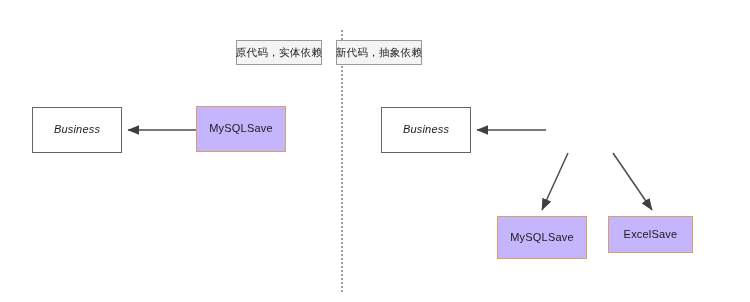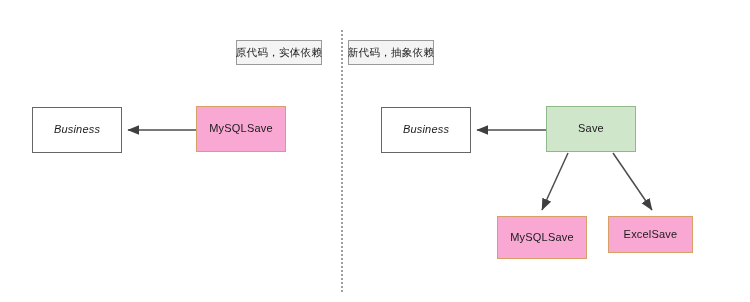--- a/index.html
+++ b/index.html
@@ -28,21 +28,21 @@
     color: #1a1a1a;
     line-height: 1.25;
     letter-spacing: 0.2px;
   }
   .node-plain {
     background: #ffffff;
     border: 1.6px solid #666666;
     font-style: italic;
   }
   .node-orange {
-    background: #f9a8d4;
+    background: #c4b5fd;
     border: 1.4px solid #d6a068;
   }
   .node-green {
     background: #cfe6cb;
     border: 1.4px solid #8fb98a;
   }
   .label-box {
     position: absolute;
     box-sizing: border-box;
     display: flex;
@@ -87,27 +87,26 @@
 
     <line x1="568" y1="153" x2="542" y2="210" stroke="#4d4d4d" stroke-width="1.5" marker-end="url(#arrowhead)"></line>
 
     <line x1="613" y1="153" x2="652" y2="210" stroke="#4d4d4d" stroke-width="1.5" marker-end="url(#arrowhead)"></line>
   </svg>
 
   <div class="divider" style="left:341px; top:30px; height:262px;"></div>
 
   <div class="label-box" style="left:236px; top:40px; width:86px; height:25px;">原代码，实体依赖</div>
 
-  <div class="label-box" style="left:348px; top:40px; width:86px; height:25px;">新代码，抽象依赖</div>
+  <div class="label-box" style="left:336px; top:40px; width:86px; height:25px;">新代码，抽象依赖</div>
 
   <div class="node node-plain" style="left:32px; top:107px; width:90px; height:46px;">Business</div>
 
   <div class="node node-orange" style="left:196px; top:106px; width:90px; height:46px;">MySQLSave</div>
 
   <div class="node node-plain" style="left:381px; top:107px; width:90px; height:46px;">Business</div>
 
-  <div class="node node-green" style="left:546px; top:106px; width:90px; height:46px;">Save</div>
 
   <div class="node node-orange" style="left:497px; top:216px; width:90px; height:43px;">MySQLSave</div>
 
   <div class="node node-orange" style="left:608px; top:216px; width:85px; height:37px;">ExcelSave</div>
 
 </div>
 
 </body></html>

